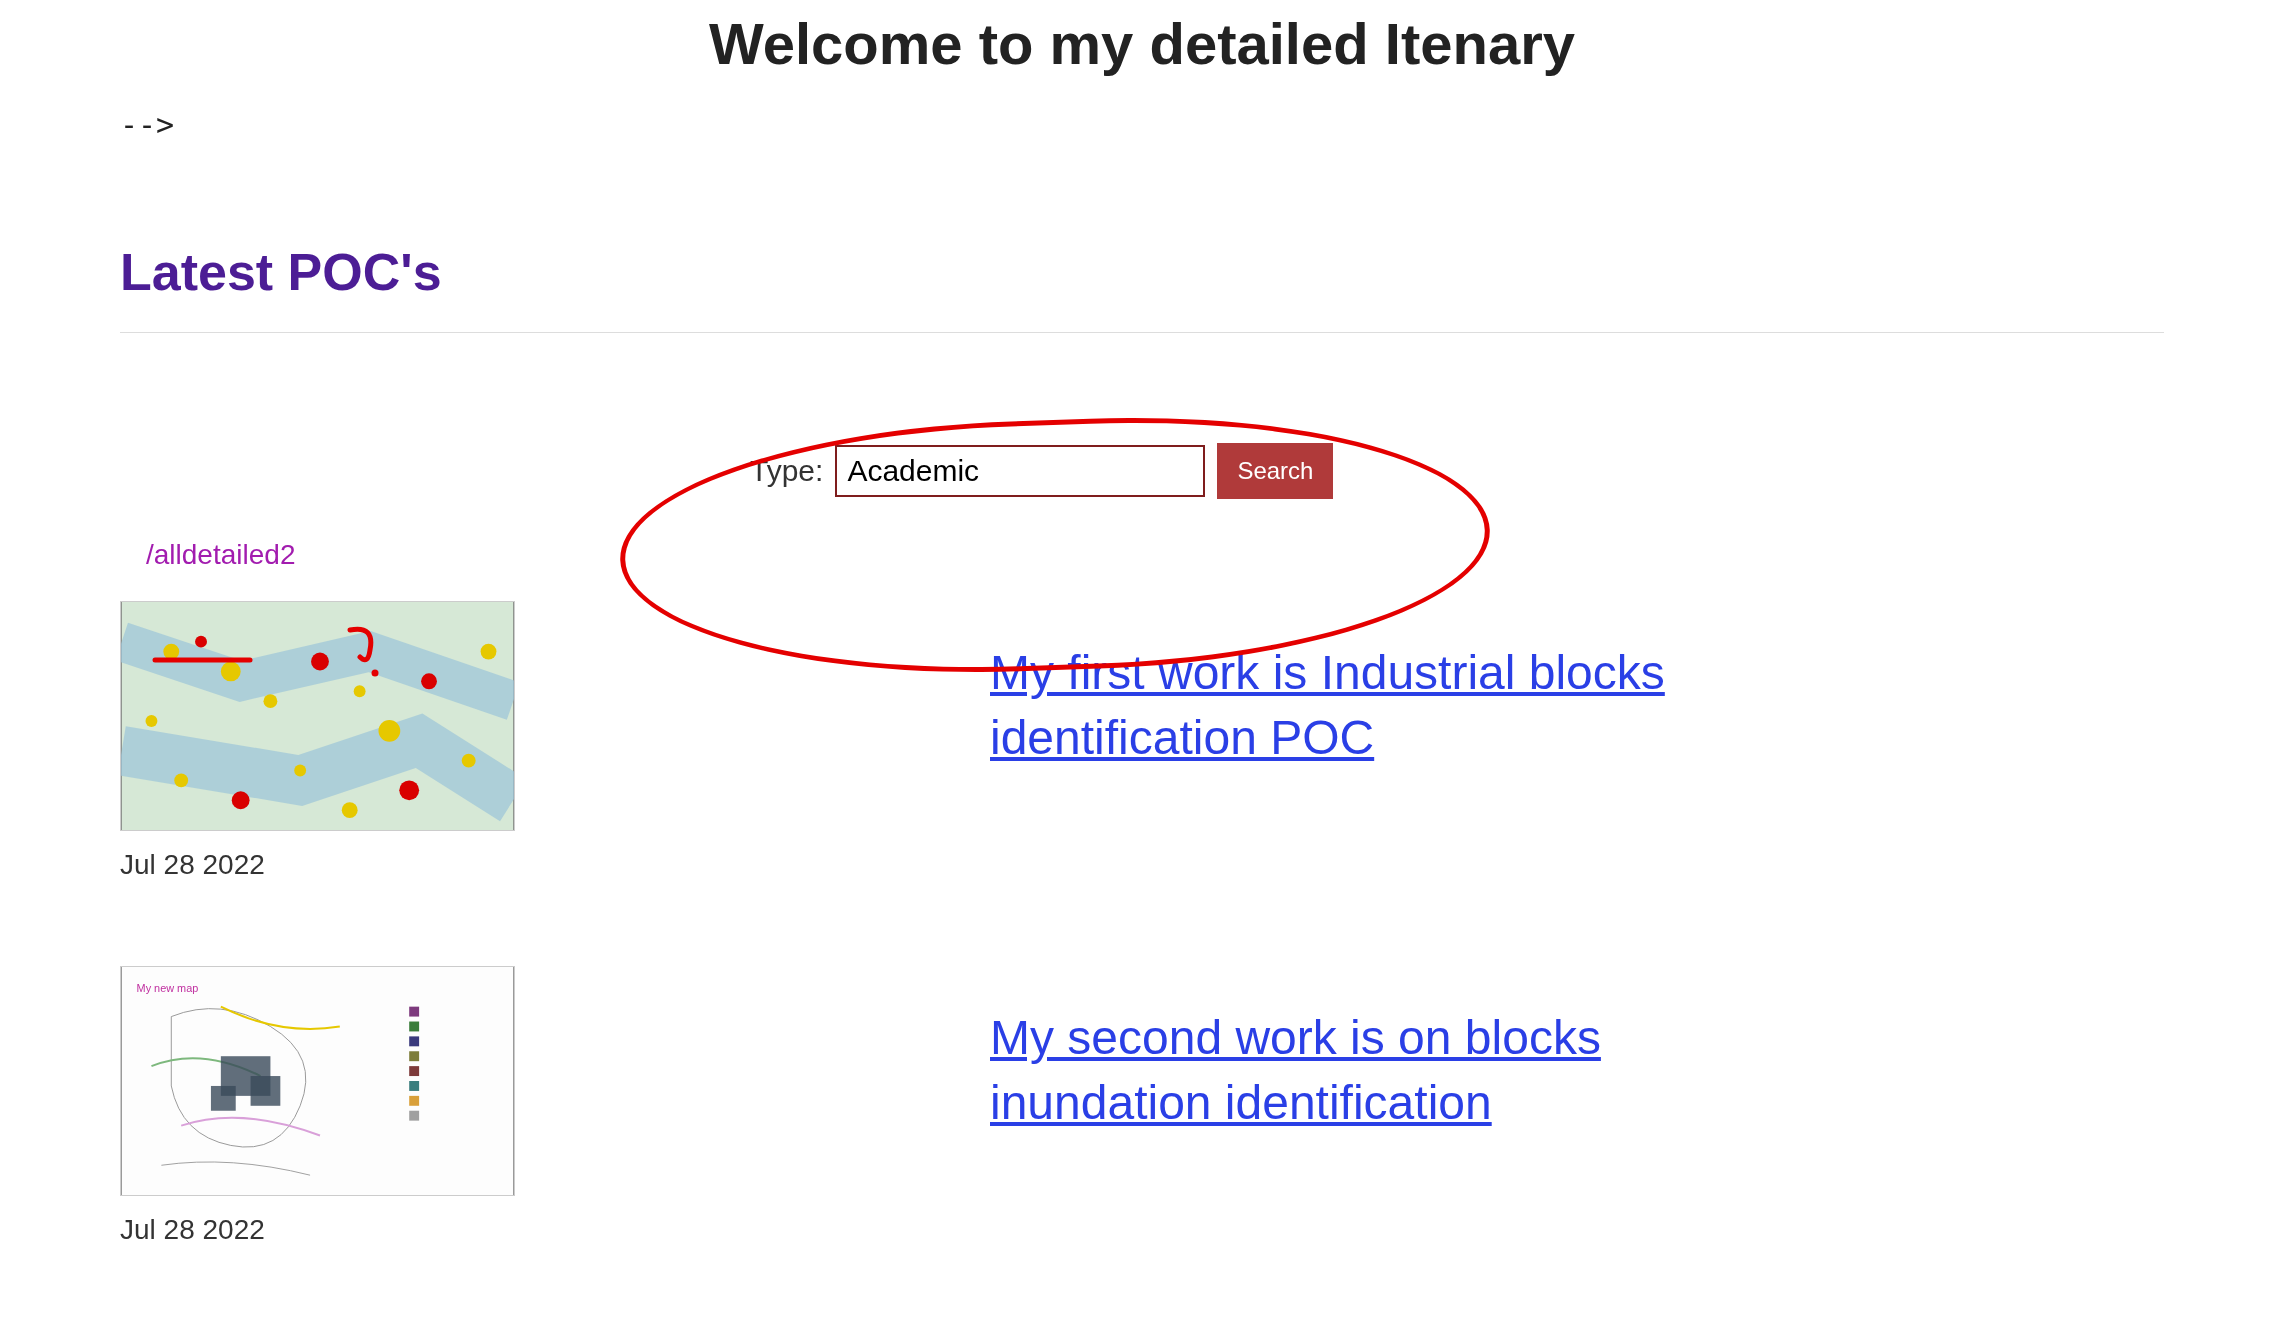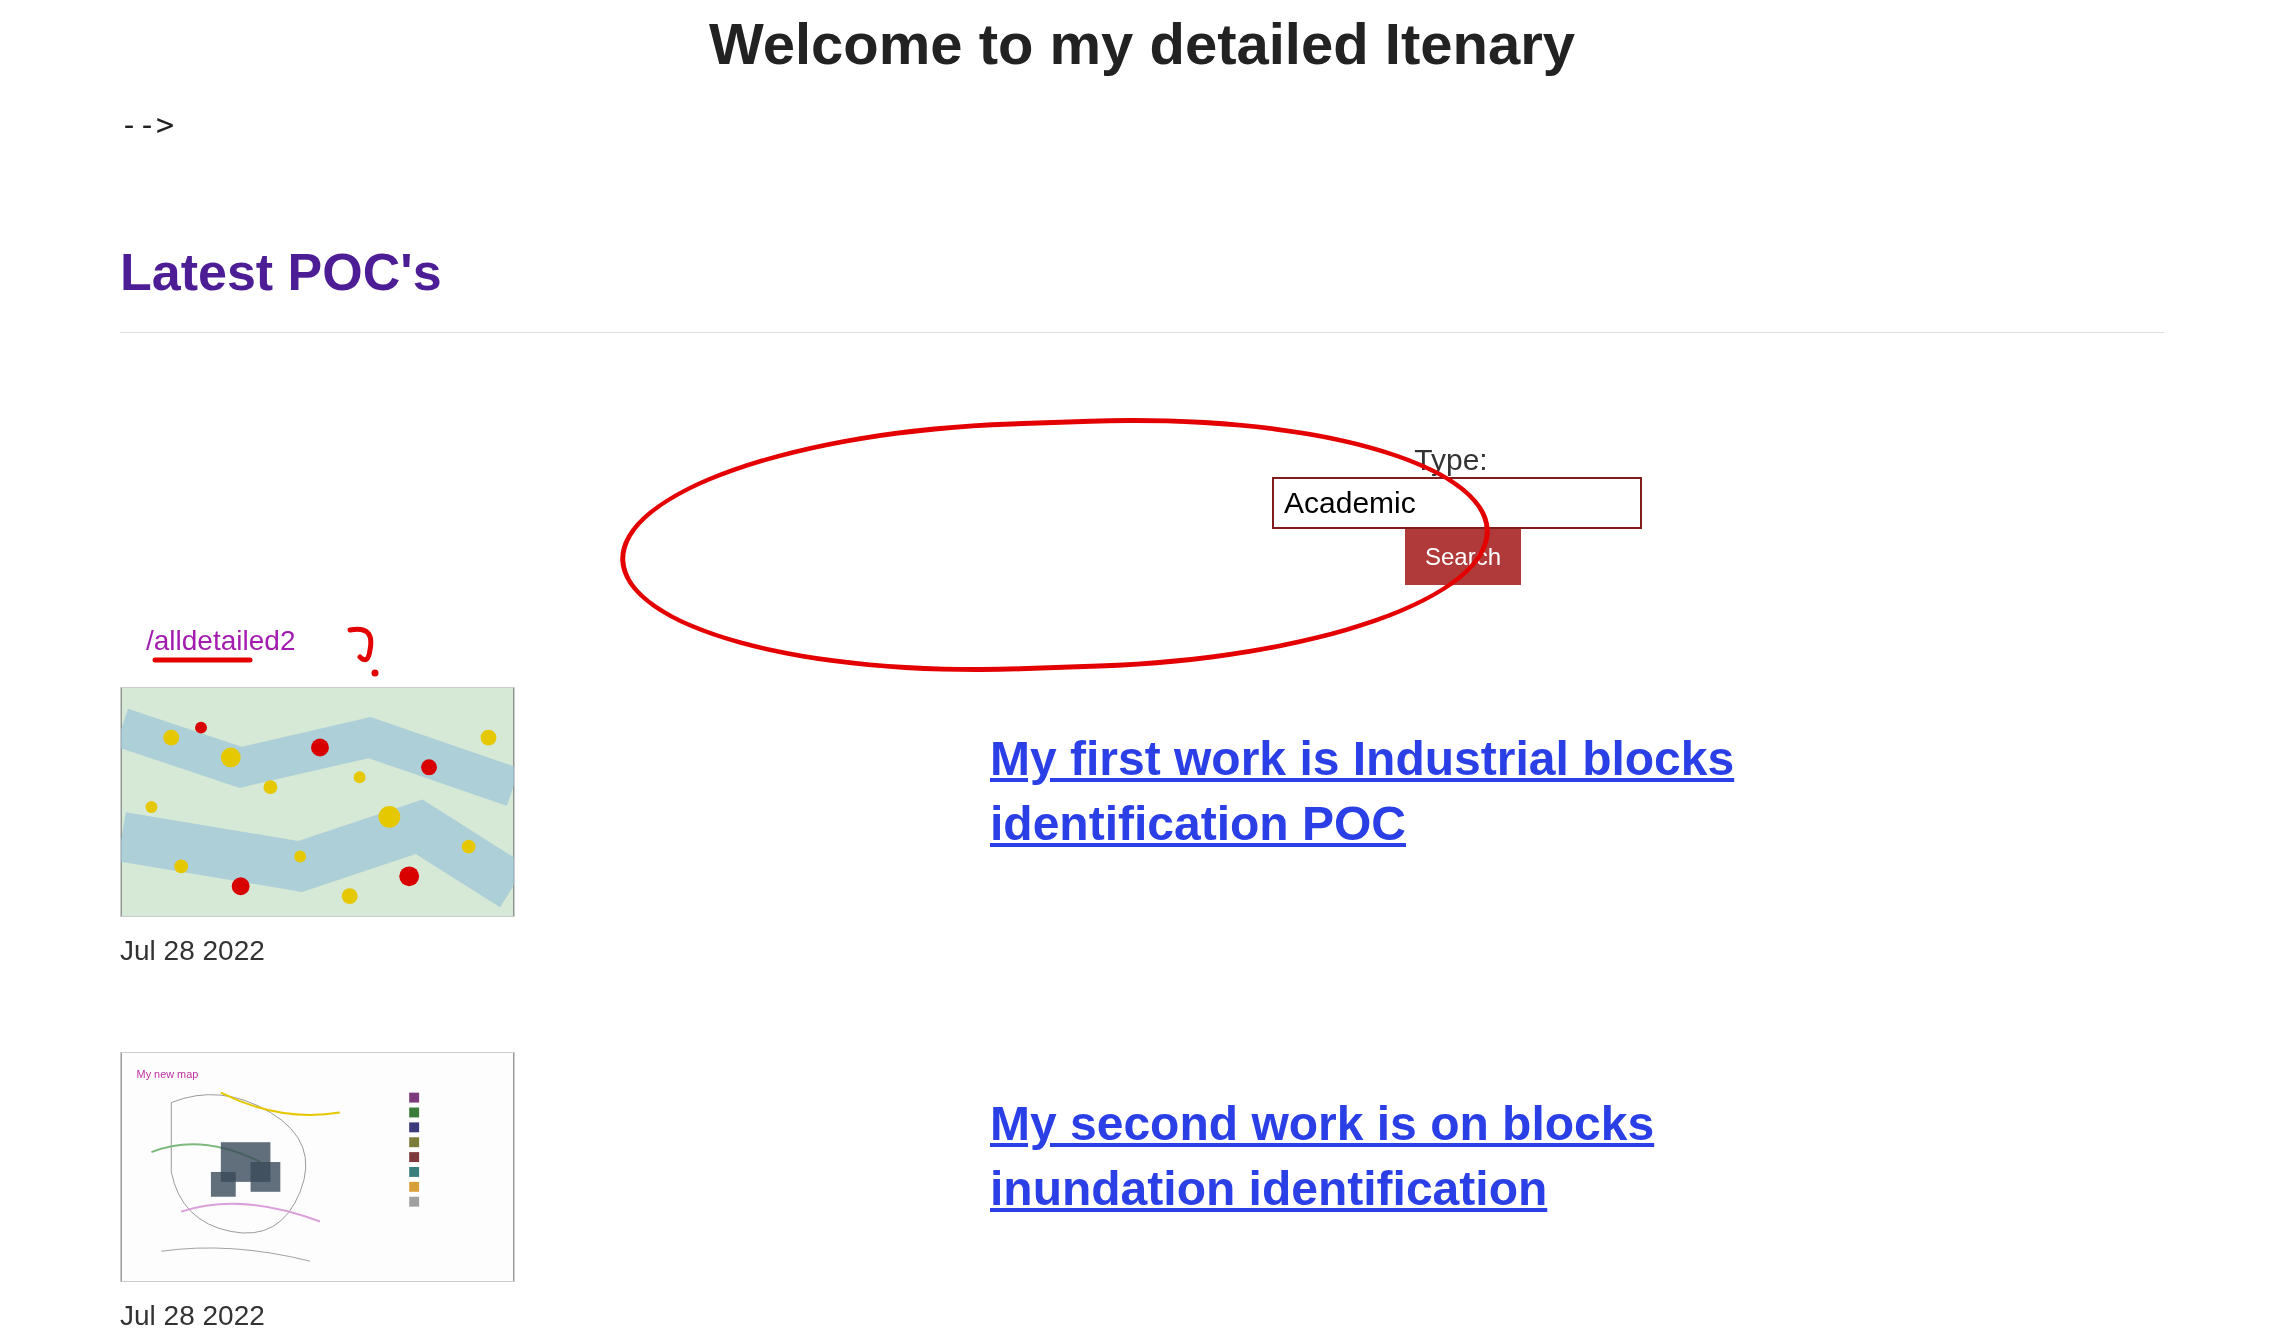--- a/index.html
+++ b/index.html
@@ -44,21 +44,20 @@
       border: none;
       border-top: 1px solid #ddd;
       margin-bottom: 110px;
     }
     .search-row {
       display: flex;
       align-items: center;
       justify-content: flex-start;
       margin-left: 630px;
       margin-bottom: 10px;
-      flex-direction: column;
     }
     .search-label {
       font-size: 30px;
       color: #333;
       margin-right: 12px;
     }
     .search-input {
       font-size: 30px;
       padding: 4px 10px;
       width: 370px;
@@ -121,21 +120,21 @@
       height: 100%;
       display: block;
     }
     .card-date {
       font-size: 28px;
       color: #333;
       margin-top: 18px;
     }
     .card-title a {
       font-size: 48px;
-      font-weight: 700;
+      font-weight: 400;
       color: #2a3fe6;
       text-decoration: underline;
       line-height: 1.35;
       text-align: right;
     }
     .card-title {
       max-width: 840px;
       margin-top: 40px;
     }
     .card-row.second {

